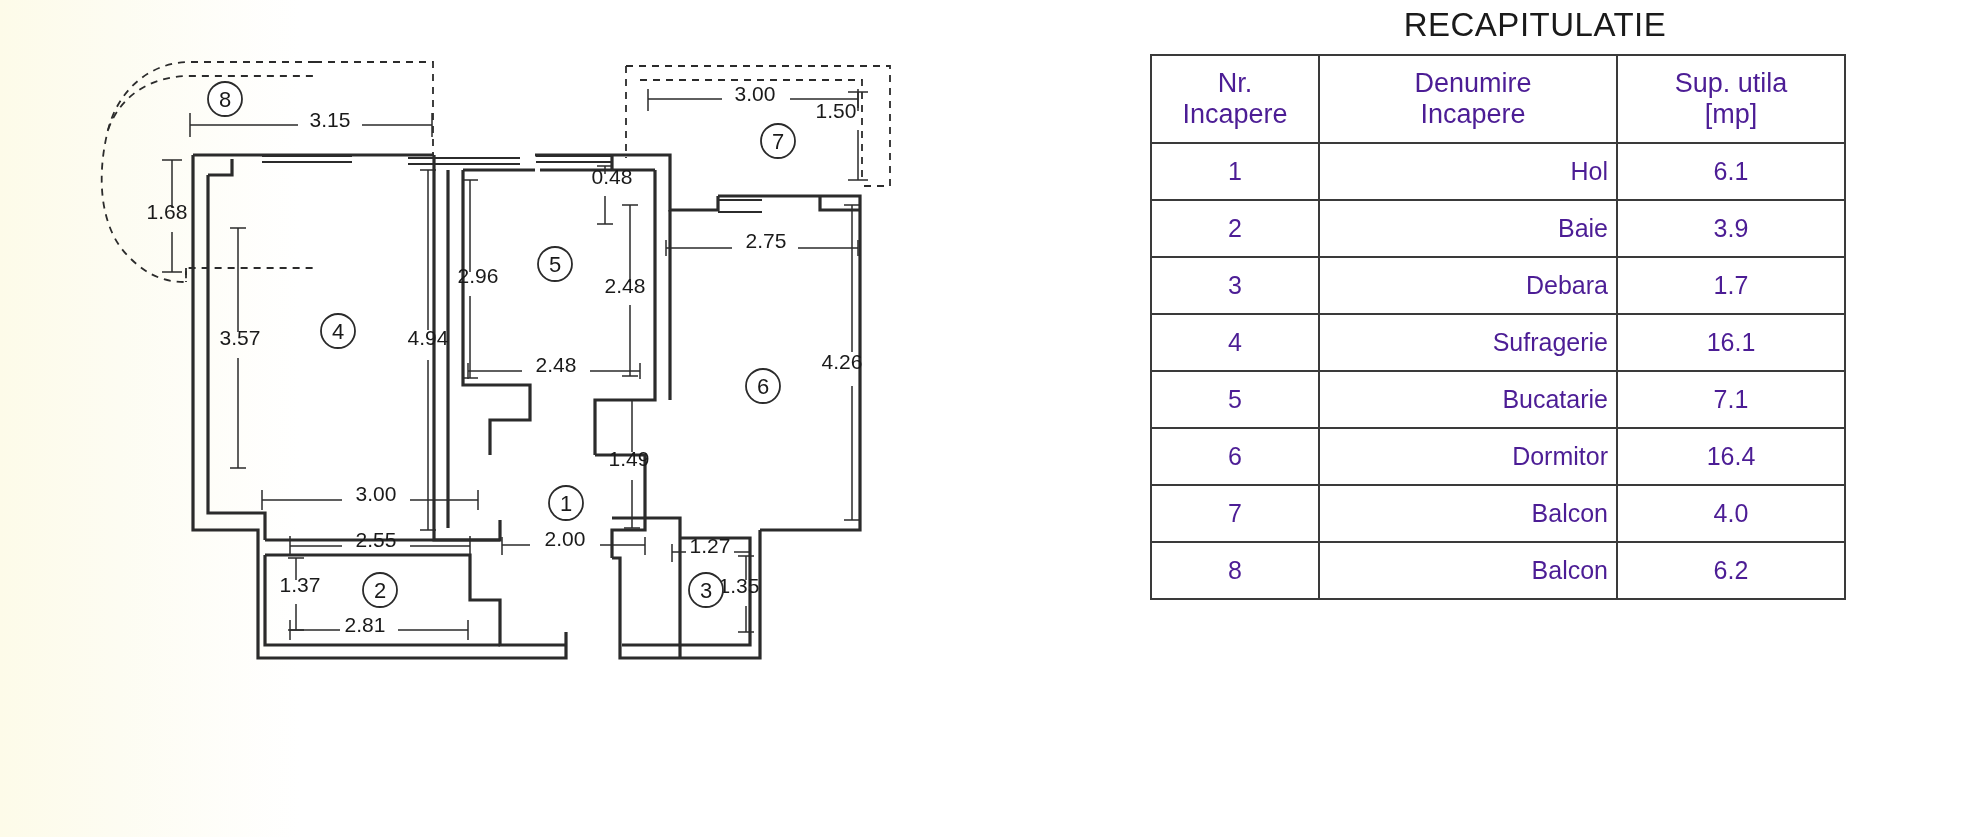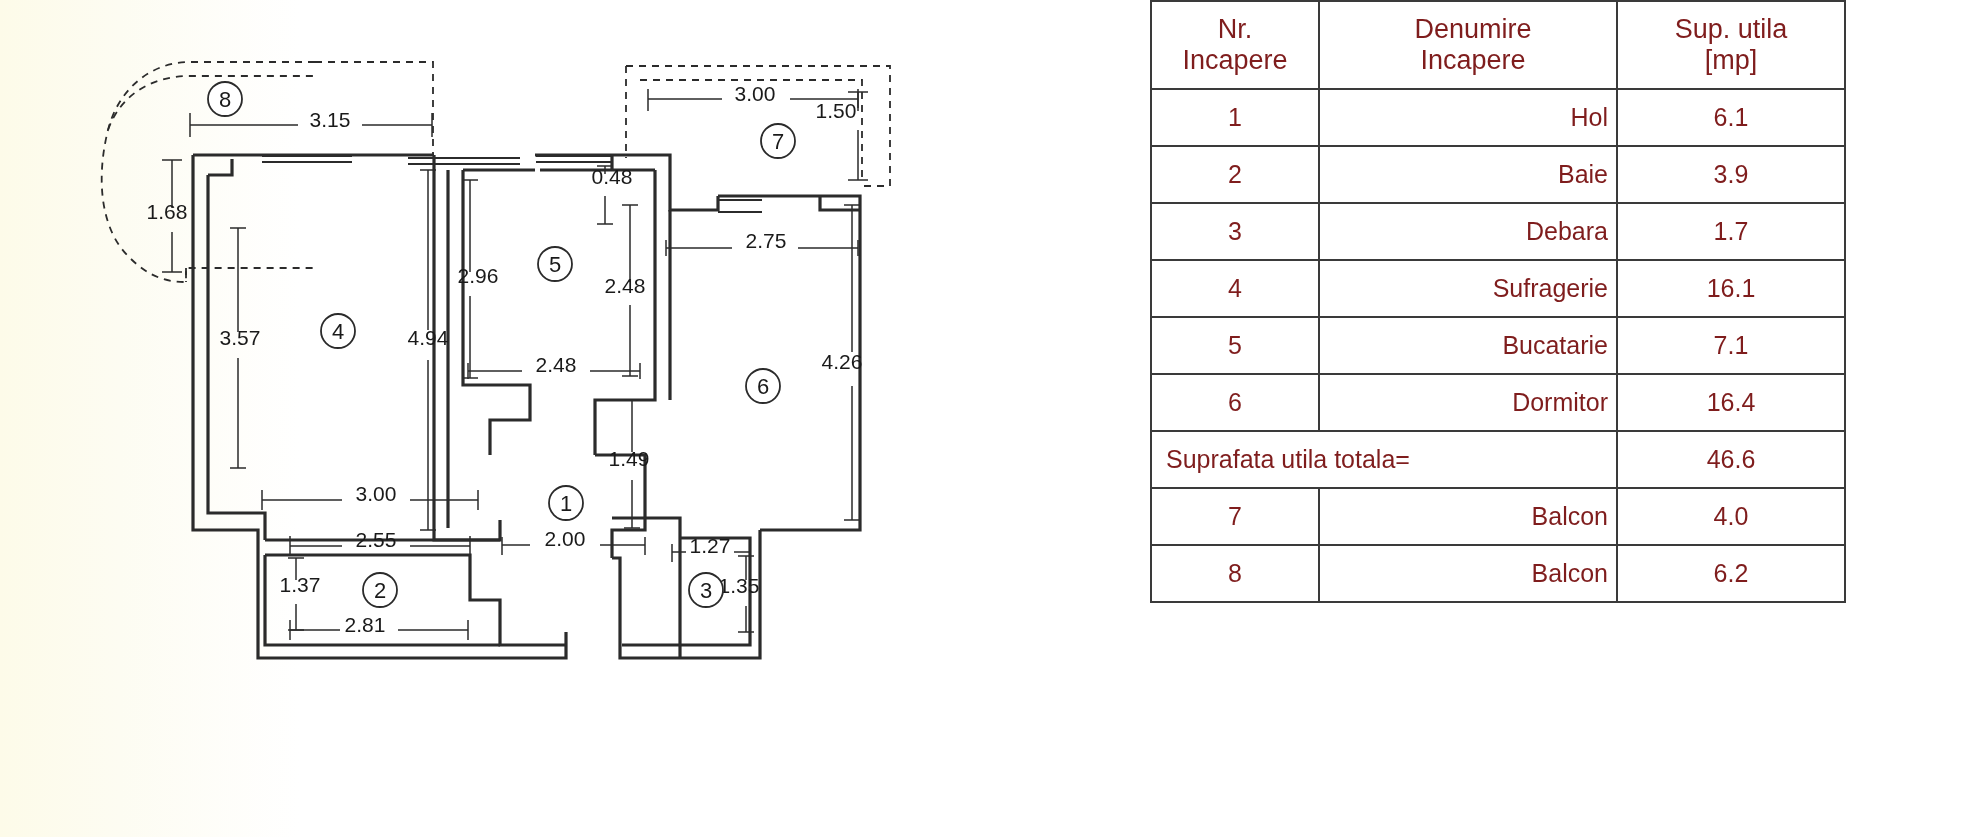--- a/index.html
+++ b/index.html
@@ -45,21 +45,21 @@
   table.recap {
     border-collapse: collapse;
     width: 630px;
     margin-left: 10px;
     table-layout: fixed;
   }
   table.recap td, table.recap th {
     border: 2px solid #3a3a3a;
     font-weight: normal;
     font-size: 25px;
-    color: #7f1d1d;
+    color: #4c1d95;
     height: 55px;
     padding: 0 8px;
   }
   table.recap th {
     font-size: 27px;
     line-height: 1.15;
     text-align: center;
     vertical-align: middle;
     height: 86px;
   }
@@ -253,20 +253,21 @@
         <text x="778" y="149" class="marktxt">7</text>
       </g>
       <g>
         <circle cx="225" cy="99" r="17" class="circ"></circle>
         <text x="225" y="107" class="marktxt">8</text>
       </g>
     </g>
 </svg>
 
 <div class="tbl-wrap">
+  <div class="tbl-title">RECAPITULATIE</div>
   <table class="recap">
     <thead>
       <tr>
         <th class="col-nr">
           <div>Nr.</div>
           <div>Incapere</div>
         </th>
         <th class="col-den">
           <div>Denumire</div>
           <div>Incapere</div>
@@ -302,24 +303,20 @@
           <td class="col-nr">5</td>
           <td class="col-den">Bucatarie</td>
           <td class="col-sup">7.1</td>
         </tr>
         <tr>
           <td class="col-nr">6</td>
           <td class="col-den">Dormitor</td>
           <td class="col-sup">16.4</td>
         </tr>
         <tr>
-          <td colspan="2" class="total-label">Suprafata utila totala=</td>
-          <td class="col-sup">46.6</td>
-        </tr>
-        <tr>
           <td class="col-nr">7</td>
           <td class="col-den">Balcon</td>
           <td class="col-sup">4.0</td>
         </tr>
         <tr>
           <td class="col-nr">8</td>
           <td class="col-den">Balcon</td>
           <td class="col-sup">6.2</td>
         </tr>
       </tbody>

